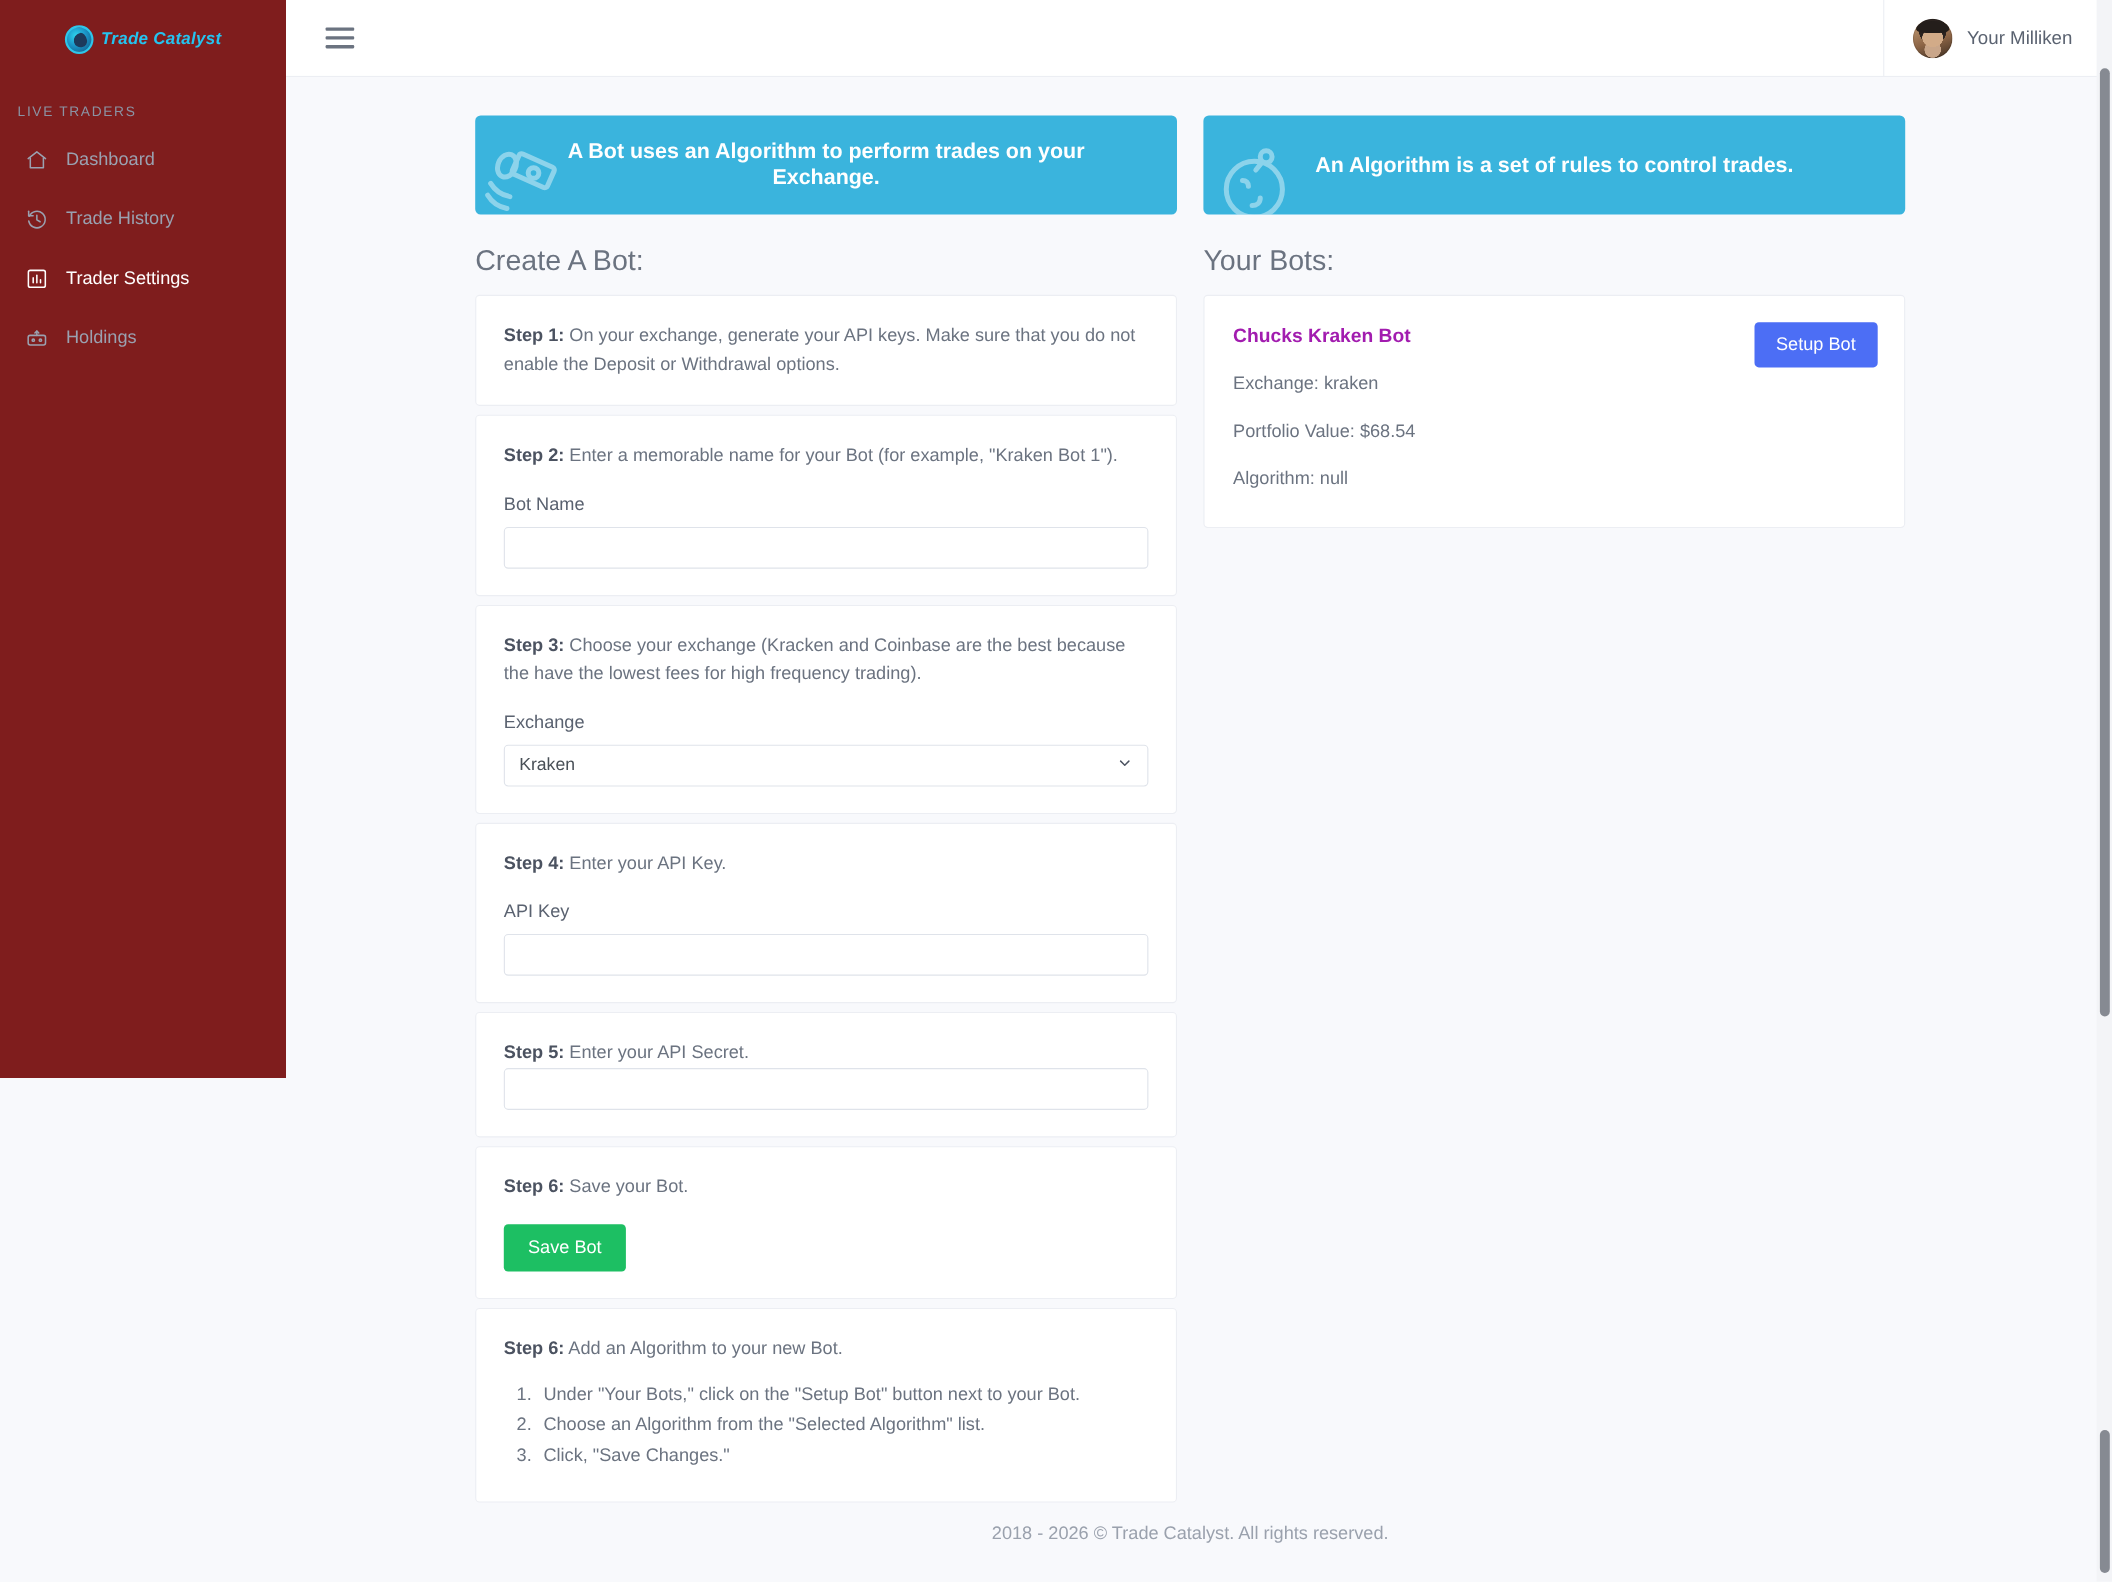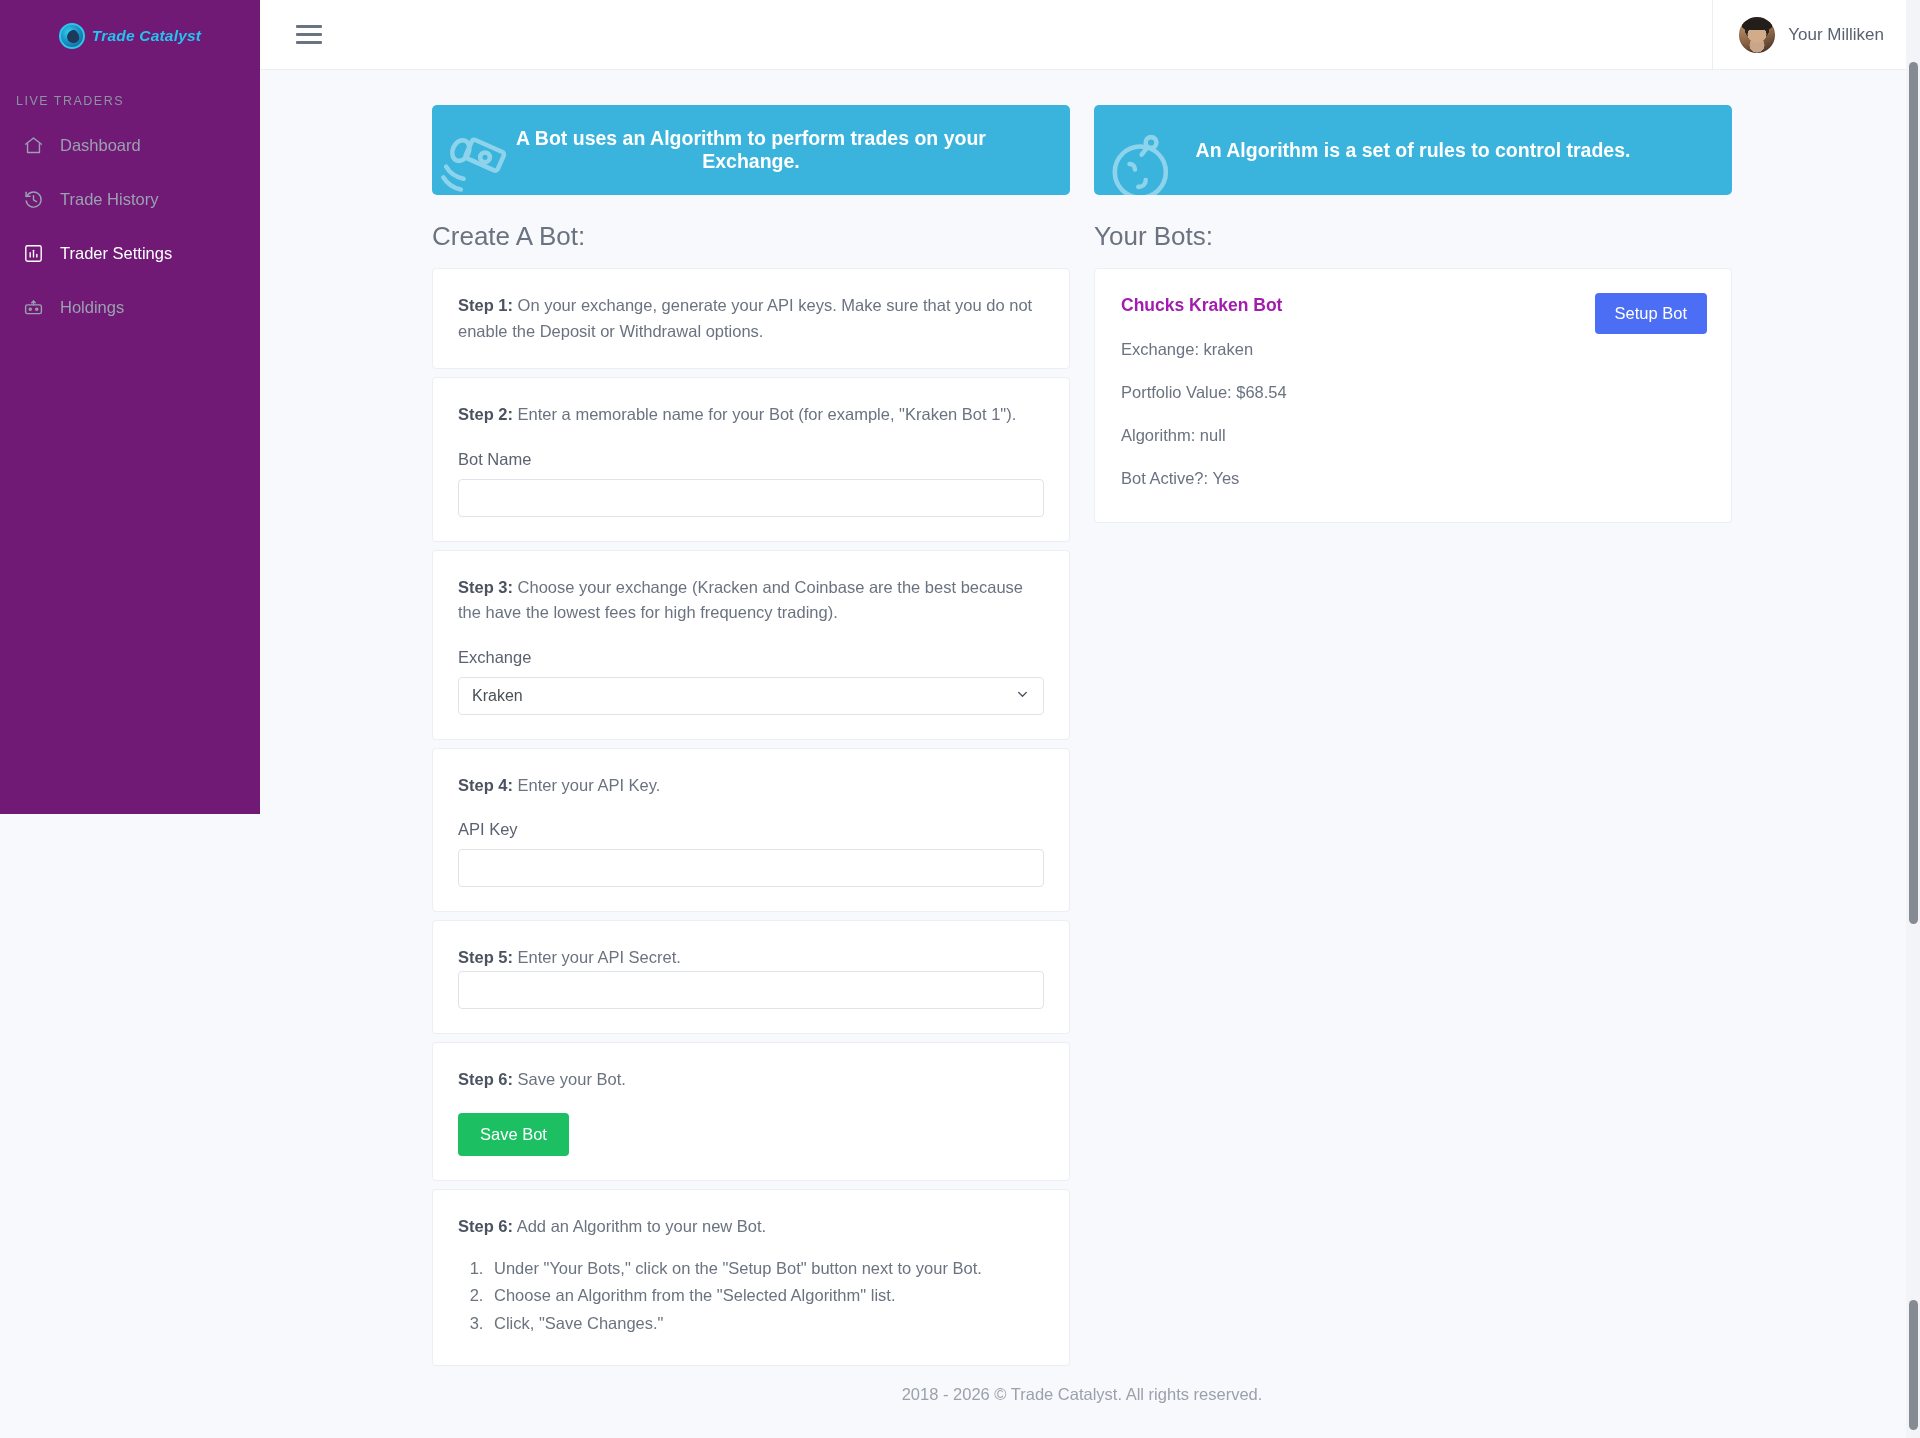--- a/index.html
+++ b/index.html
@@ -16,22 +16,22 @@
     position: relative;
     width: 1920px;
     height: 1438px;
   }
 
   
   .sidebar {
     position: absolute;
     left: 0; top: 0;
     width: 260px;
-    height: 814px;
-    background: #701a75;
+    height: 980px;
+    background: #7f1d1d;
     z-index: 5;
   }
   .brand {
     height: 72px;
     display: flex;
     align-items: center;
     justify-content: center;
     gap: 7px;
   }
   .brand-mark {
@@ -504,21 +504,20 @@
         </div>
 
         <h2 class="section-title">Your Bots:</h2>
 
         <div class="bot-card">
           <button class="btn-setup">Setup Bot</button>
           <div class="bot-name">Chucks Kraken Bot</div>
           <div class="bot-row">Exchange: kraken</div>
           <div class="bot-row">Portfolio Value: $68.54</div>
           <div class="bot-row">Algorithm: null</div>
-          <div class="bot-row">Bot Active?: Yes</div>
         </div>
       </section>
 
     </div>
 
     <div class="footer">2018 - 2026 © Trade Catalyst. All rights reserved.</div>
   </main>
 
   <div class="scrollbar-track">
     <div class="scrollbar-thumb"></div>

